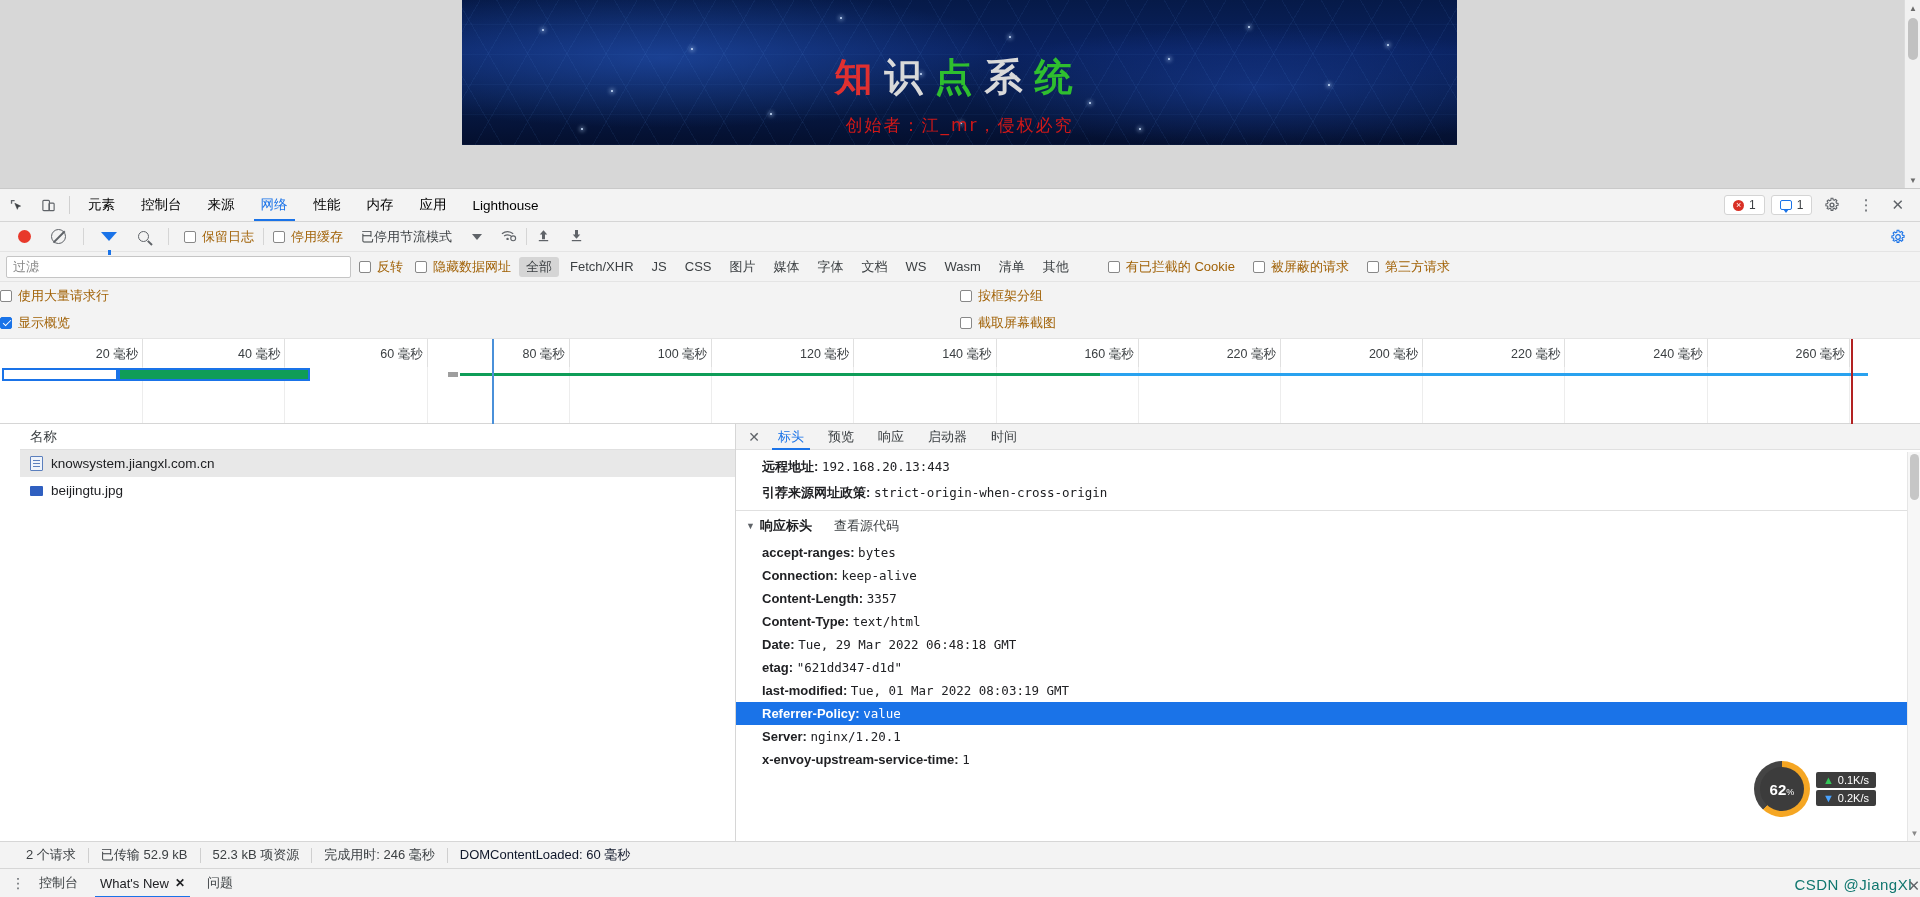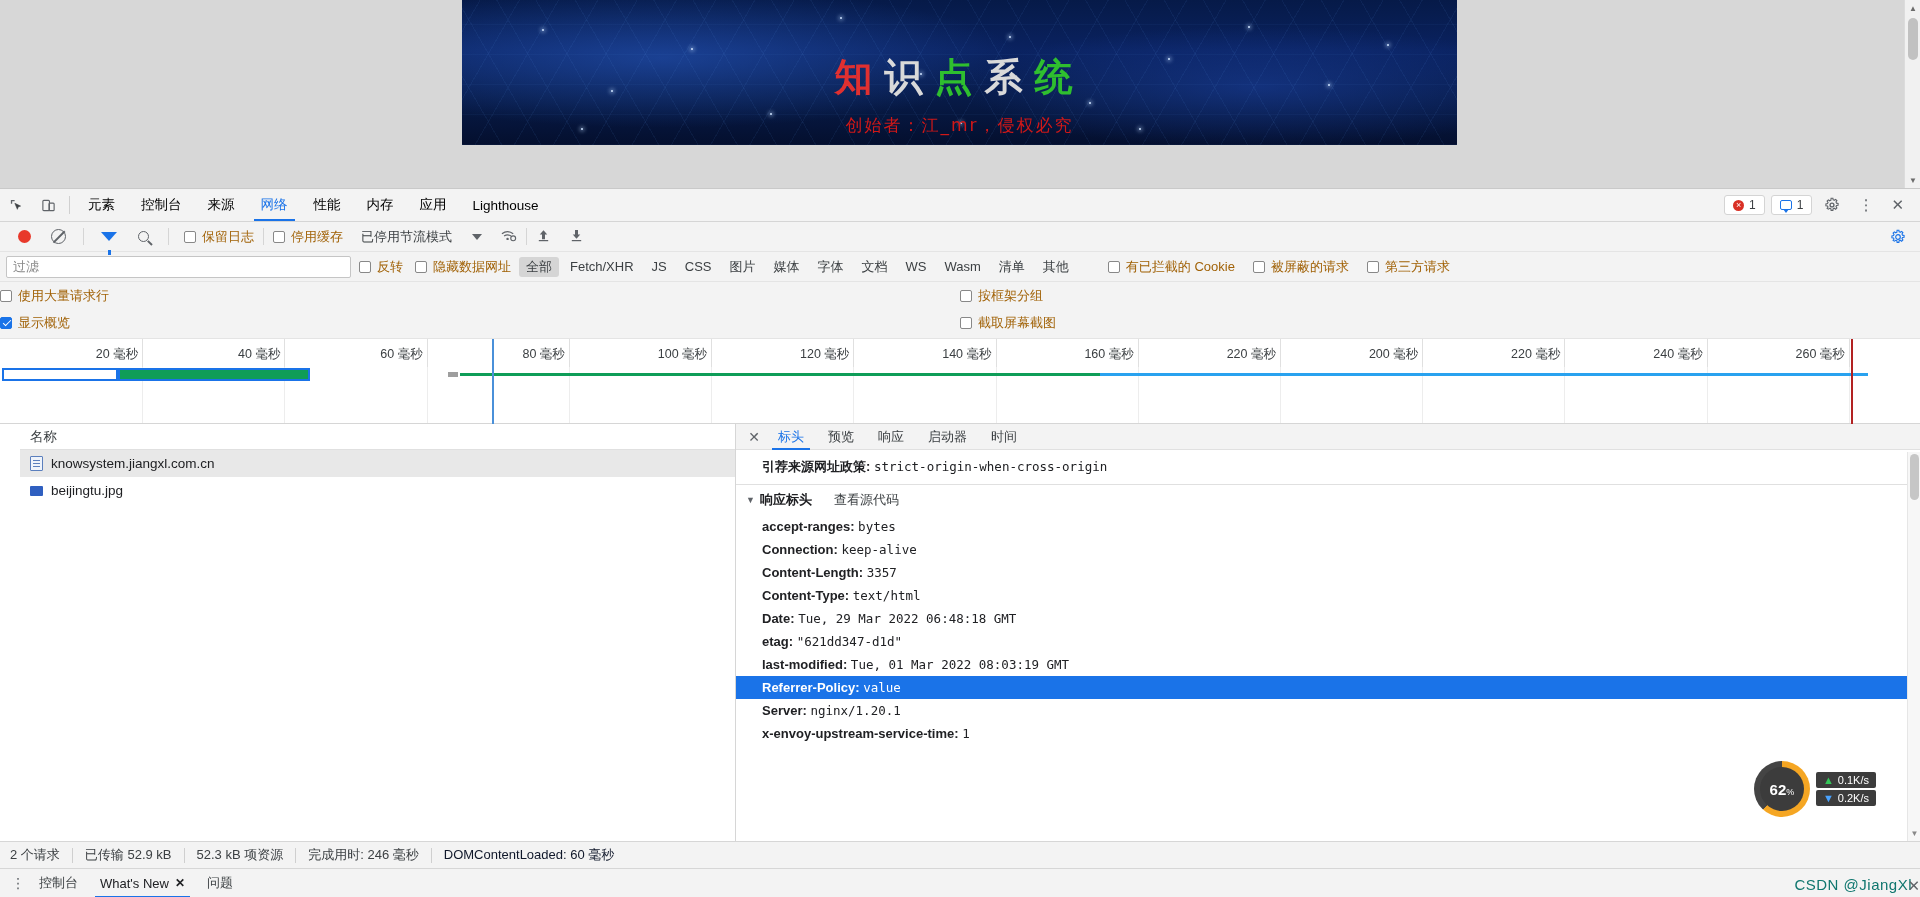--- a/index.html
+++ b/index.html
@@ -285,21 +285,21 @@
   .spd {
     display:flex; align-items:center; gap:4px;
     background:#3c3c3c; color:#fff; font-size:11px; padding:2px 7px; border-radius:2px;
   }
   .spd .up { color:#35c759; }
   .spd .dn { color:#4aa3ff; }
 
   
   #statusbar {
     height:27px; display:flex; align-items:center; gap:0;
-    border-top:1px solid #d6d6d6; background:#f3f3f3; padding-left:10px;
+    border-top:1px solid #d6d6d6; background:#f3f3f3; padding-left:26px;
     font-size:13px; color:#3c4043;
   }
   #statusbar .sb { padding:0 12px; white-space:nowrap; }
   #statusbar .sb:first-child { padding-left:0; }
   #statusbar .sbsep { width:1px; height:15px; background:#cfcfcf; }
   #statusbar .blue { color:#0f172a; }
 
   
   #drawer {
     height:29px; display:flex; align-items:center; gap:0;
@@ -622,20 +622,23 @@
         <div class="close-x">✕</div>
         <div class="dtab active">标头</div>
         <div class="dtab">预览</div>
         <div class="dtab">响应</div>
         <div class="dtab">启动器</div>
         <div class="dtab">时间</div>
       </div>
 
       <div id="detail-body">
         <div class="hline">
+          <span class="k">远程地址</span><span class="k">: </span><span class="v">192.168.20.13:443</span>
+        </div>
+        <div class="hline">
           <span class="k">引荐来源网址政策</span><span class="k">: </span><span class="v">strict-origin-when-cross-origin</span>
         </div>
 
         <div class="hsection">
           <span style="display:flex;align-items:center;gap:5px">
             <span class="tri">▼</span>
             <span class="title">响应标头</span>
           </span>
           <span class="src">查看源代码</span>
         </div>

